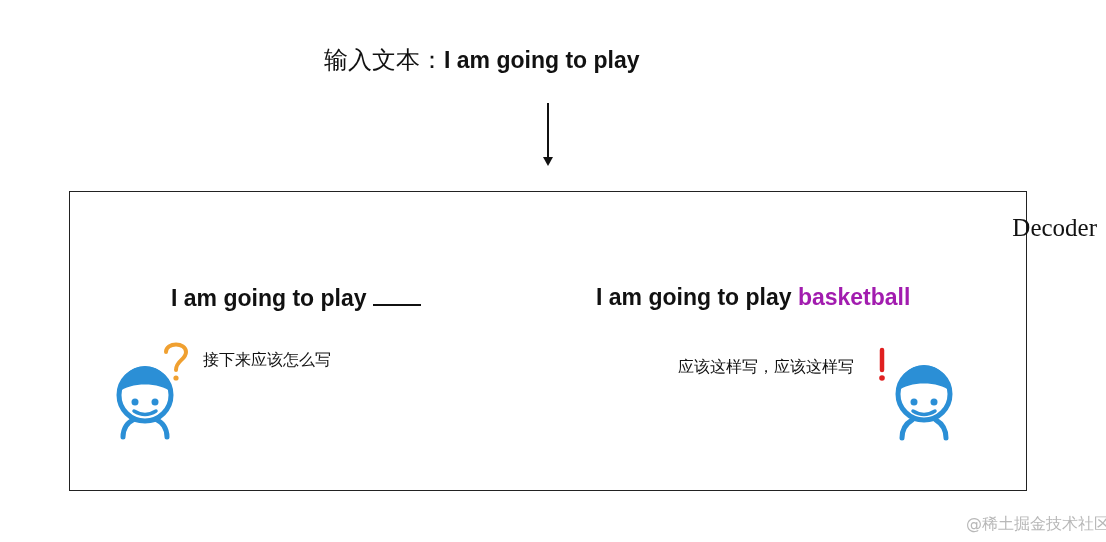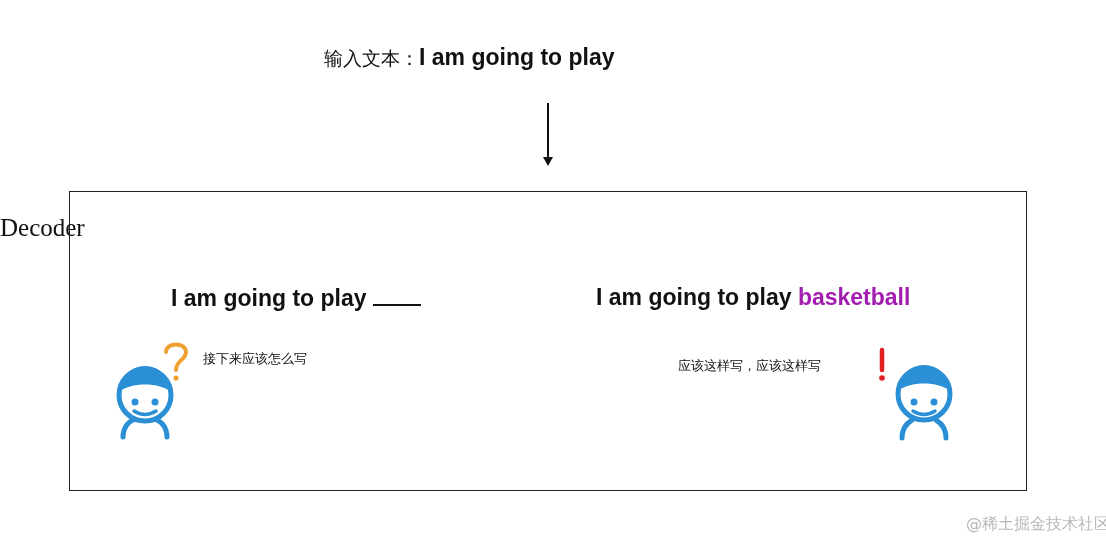--- a/index.html
+++ b/index.html
@@ -1,30 +1,30 @@
 <!DOCTYPE html>
 <html><head>
 <meta charset="utf-8">
 <style>
   html, body { margin:0; padding:0; background:#ffffff; }
   body { width:1106px; height:542px; position:relative; overflow:hidden; font-family:"Liberation Sans", sans-serif; }
   .abs { position:absolute; }
   .input-line { left:324px; top:44px; font-size:23px; color:#111; white-space:nowrap; }
-  .input-line .label { font-family:"DejaVu Sans", sans-serif; font-weight:normal; font-size:19px; }
+  .input-line .label { font-family:"DejaVu Sans", sans-serif; font-weight:normal; font-size:24px; }
   .input-line .text { font-weight:bold; font-size:23px; }
   .arrow { left:547px; top:103px; width:2px; height:56px; background:#111; }
   .arrow-head { left:543px; top:157px; width:0; height:0; border-left:5px solid transparent; border-right:5px solid transparent; border-top:9px solid #111; }
   .decoder-box { left:69px; top:191px; width:958px; height:300px; border:1px solid #222; box-sizing:border-box; }
-  .decoder-title { left:0; width:1097px; top:214px; text-align:left; font-family:"Liberation Serif", serif; font-size:25px; color:#111; }
+  .decoder-title { left:0; width:1097px; top:214px; text-align:right; font-family:"Liberation Serif", serif; font-size:25px; color:#111; }
   .sentence { font-weight:bold; font-size:23px; color:#111; white-space:nowrap; top:284px; }
   .left-sent { left:171px; }
   .right-sent { left:596px; }
   .blank { display:inline-block; width:48px; border-bottom:2px solid #111; margin-left:6px; height:20px; vertical-align:baseline; }
   .green { color:#a21caf; }
-  .thought { font-family:"DejaVu Sans", sans-serif; font-size:13px; color:#111; white-space:nowrap; }
+  .thought { font-family:"DejaVu Sans", sans-serif; font-size:16px; color:#111; white-space:nowrap; }
   .left-thought { left:203px; top:350px; }
   .right-thought { left:678px; top:357px; }
   .watermark { left:934px; top:514px; font-family:"DejaVu Sans", sans-serif; font-size:16px; color:#b8b8b8; white-space:nowrap;margin-left:32px; }
 </style>
 </head>
 <body>
 
 <div class="abs input-line">
   <span class="label">输入文本：</span><span class="text">I am going to play</span>
 </div>

